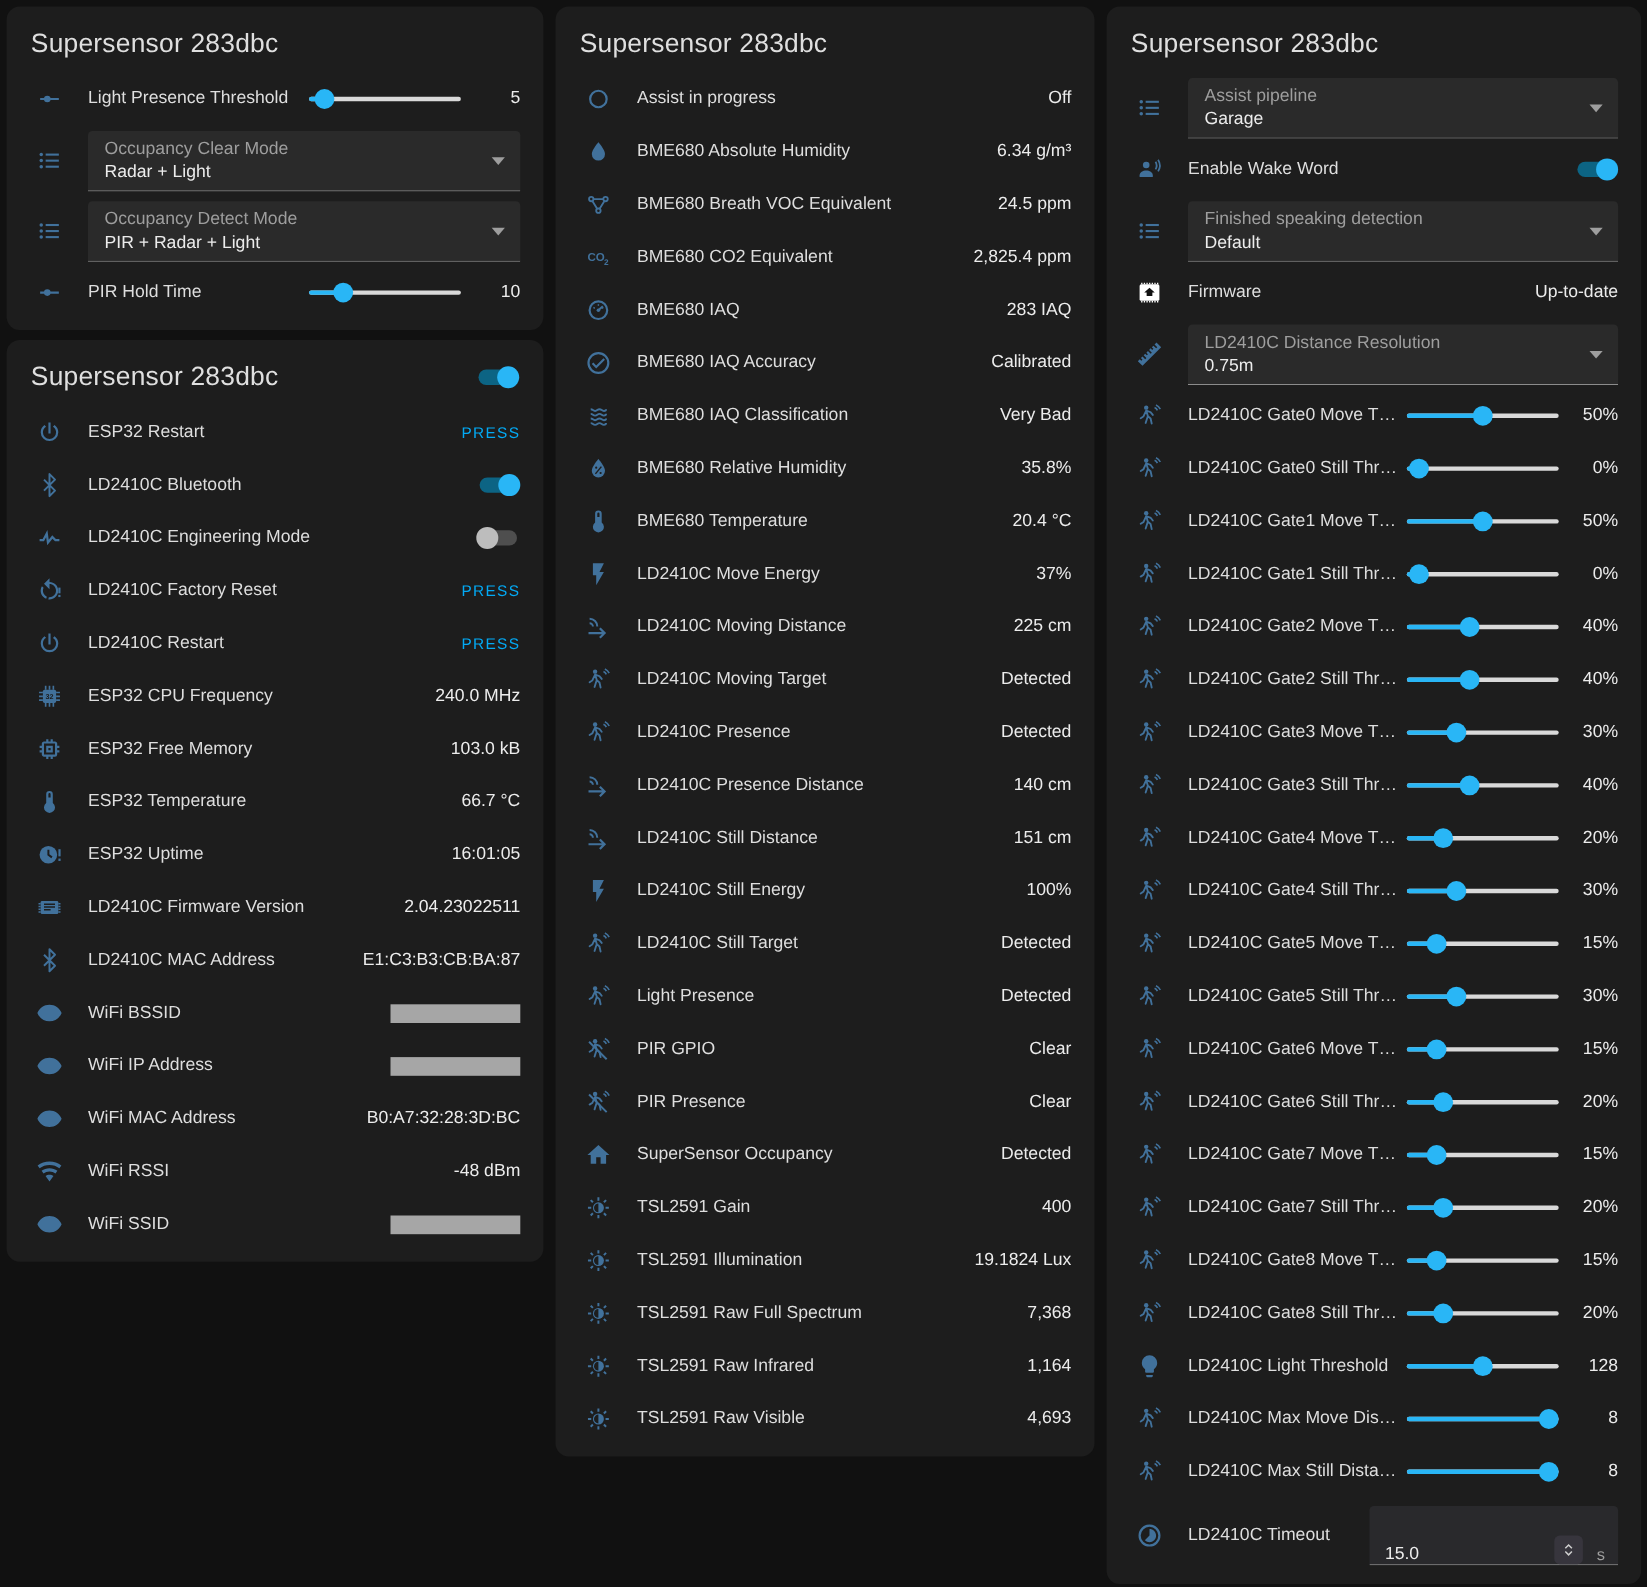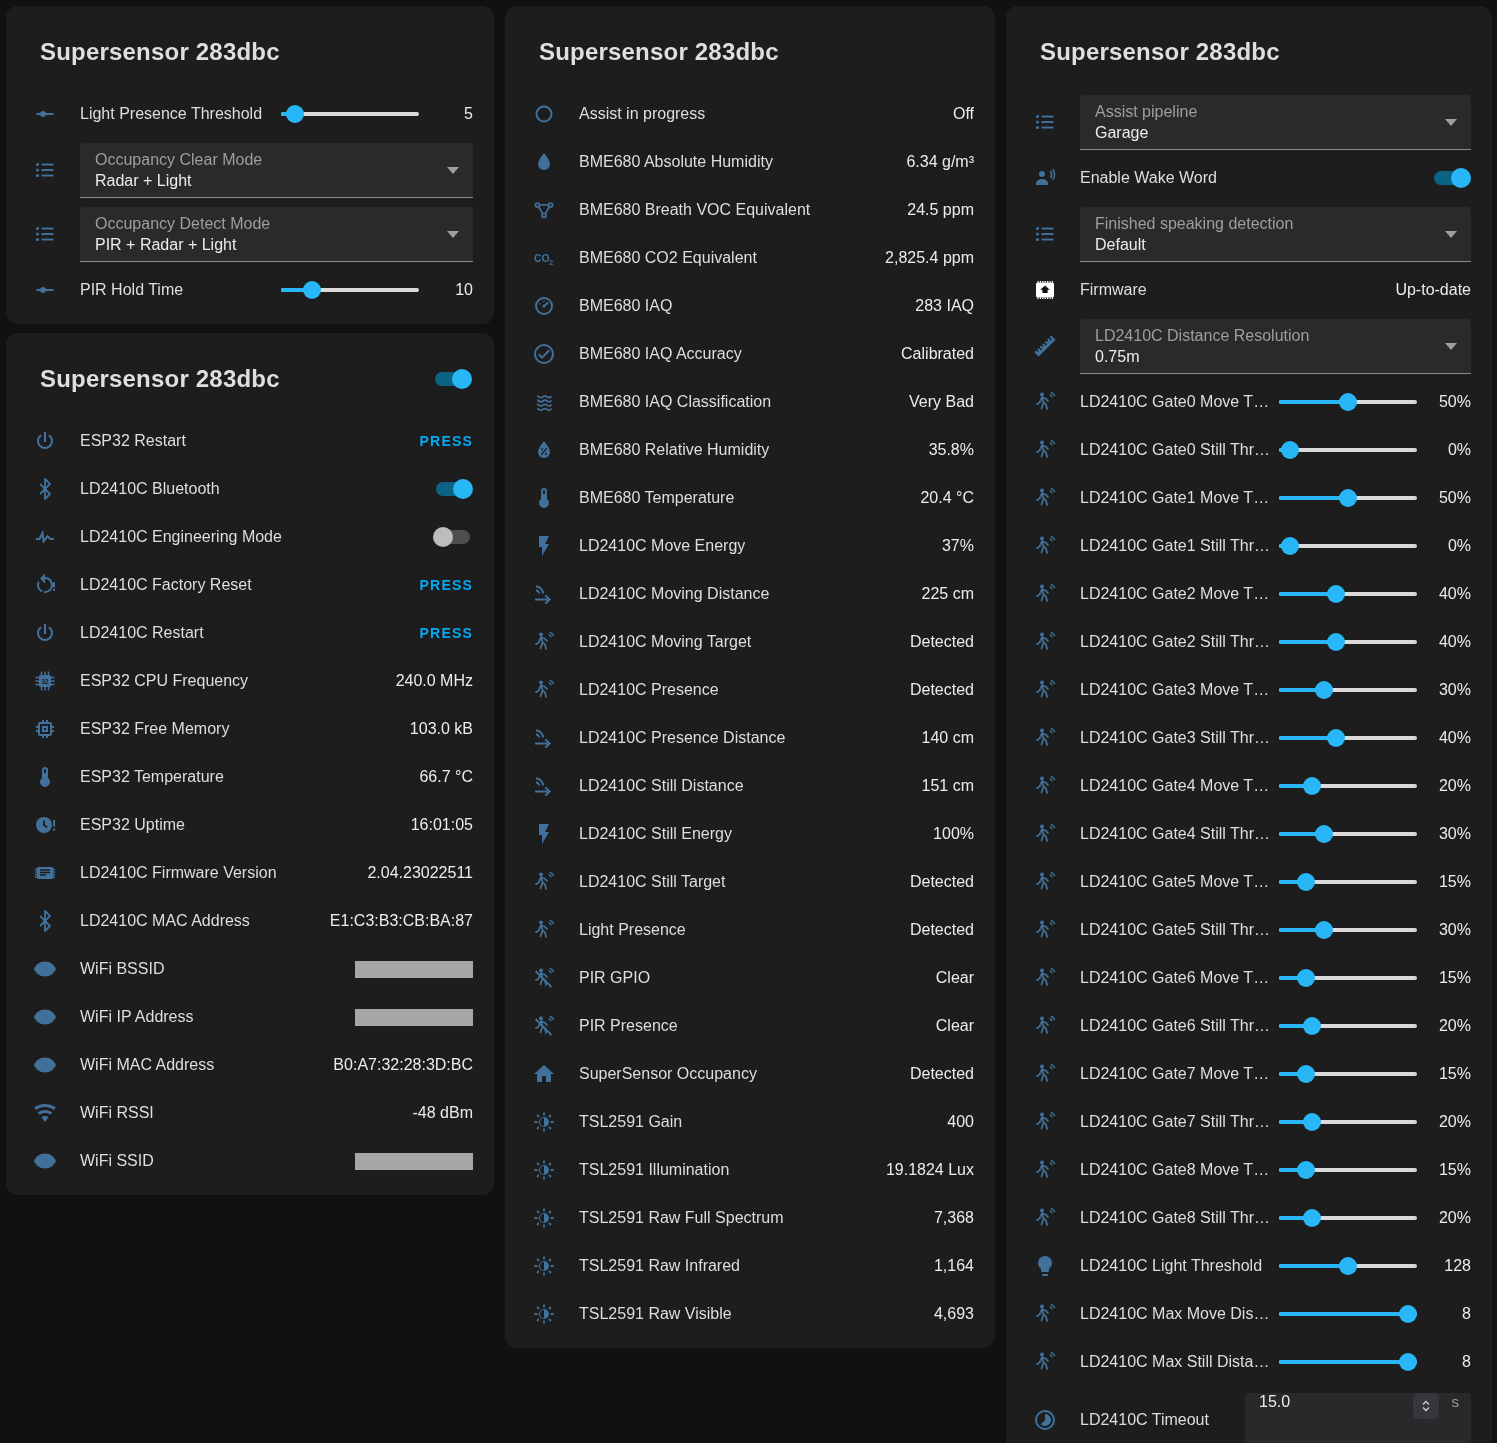--- a/index.html
+++ b/index.html
@@ -11,27 +11,27 @@
   html,body{margin:0;padding:0}
   body{
     width:1497px;height:1443px;background:var(--page-bg);
     font-family:"Liberation Sans",sans-serif;color:var(--text-primary);
     display:flex;gap:11px;padding:6px;overflow:hidden;
   }
   .col{display:flex;flex-direction:column;gap:9px;flex:none}
   .col-0{width:488px}.col-1{width:490px}.col-2{width:486px}
   .card{background:var(--card-bg);border-radius:12px;padding:18px 0 10px;flex:none}
   .card-head{display:flex;align-items:center;justify-content:space-between;padding:2px 22px 12px}
-  .card-title{font-size:24px;font-weight:700;color:#dfdfdf;margin:12px;letter-spacing:.2px}
+  .card-title{font-size:24px;font-weight:400;color:#dfdfdf;margin:0;letter-spacing:.2px}
   .row{height:48px;display:flex;align-items:center;padding:0 21px 0 27px}
   .icon{width:24px;height:24px;color:var(--icon);flex:none;display:flex;align-items:center;justify-content:center}
   .icon svg{width:24px;height:24px;display:block}
   .label{margin-left:23px;font-size:16px;color:#dedede;flex:1;min-width:0;white-space:nowrap;overflow:hidden;text-overflow:ellipsis}
   .value{font-size:16px;color:#ececec;white-space:nowrap;margin-left:10px;text-align:right}
-  .press{font-size:14px;font-weight:700;color:var(--accent);letter-spacing:1.2px;margin-left:10px}
+  .press{font-size:14px;font-weight:400;color:var(--accent);letter-spacing:1.2px;margin-left:10px}
   
   .select-row{height:64px}
   .select-box{flex:1;min-width:0;margin-left:23px;background:var(--select-bg);border-radius:4px 4px 0 0;border-bottom:1px solid #8c8c8c;padding:8px 36px 7px 15px;position:relative}
   .select-label{display:block;font-size:16px;color:var(--text-secondary);margin-bottom:3px}
   .select-value{font-size:16px;color:#ececec;white-space:nowrap;overflow:hidden;text-overflow:ellipsis}
   .caret{position:absolute;right:14px;top:50%;margin-top:-3px;width:0;height:0;border-left:6px solid transparent;border-right:6px solid transparent;border-top:7px solid #9e9e9e}
   
   .slider{width:138px;height:20px;position:relative;flex:none;margin-left:8px}
   .sl-track{position:absolute;top:8px;left:0;width:100%;height:4px;border-radius:2px;background:var(--slider-track)}
   .sl-fill{position:absolute;top:8px;left:0;height:4px;border-radius:2px;background:var(--accent-bright)}
@@ -39,21 +39,21 @@
   .sl-value{flex:none;min-width:44px}
   
   .switch{position:relative;width:40px;height:20px;flex:none;margin-left:10px}
   .sw-track{position:absolute;left:3px;right:3px;top:3px;height:14px;border-radius:7px;background:#4e4e4e}
   .switch.on .sw-track{background:var(--toggle-on-track)}
   .sw-thumb{position:absolute;top:0;left:0;width:20px;height:20px;border-radius:50%;background:#bdbdbd}
   .switch.on .sw-thumb{left:20px;background:var(--accent-bright)}
   
   .redact{width:118px;height:17px;background:var(--redacted);flex:none;margin-left:10px}
   .num-row{height:68px}
-  .num-box{width:226px;flex:none;margin-left:10px;background:#29292c;border-radius:4px 4px 0 0;border-bottom:1px solid #9a9a9a;height:54px;display:flex;align-items:flex-start;padding:0 10px 0 14px}
+  .num-box{width:226px;flex:none;margin-left:10px;background:#29292c;border-radius:4px 4px 0 0;border-bottom:1px solid #9a9a9a;height:54px;display:flex;align-items:flex-end;padding:0 10px 0 14px}
   .num-value{font-size:16px;color:#ececec;flex:1}
   .stepper{width:26px;height:26px;border-radius:5px;background:#37353d;display:flex;align-items:center;justify-content:center;flex:none}
   .stepper svg{width:18px;height:18px}
   .unit{font-size:15px;color:var(--text-secondary);margin-left:13px;margin-right:2px}
 </style>
 </head>
 <body>
 
 <main id="columns" style="display: flex; gap: 11px;">
     <div class="col col-0">

